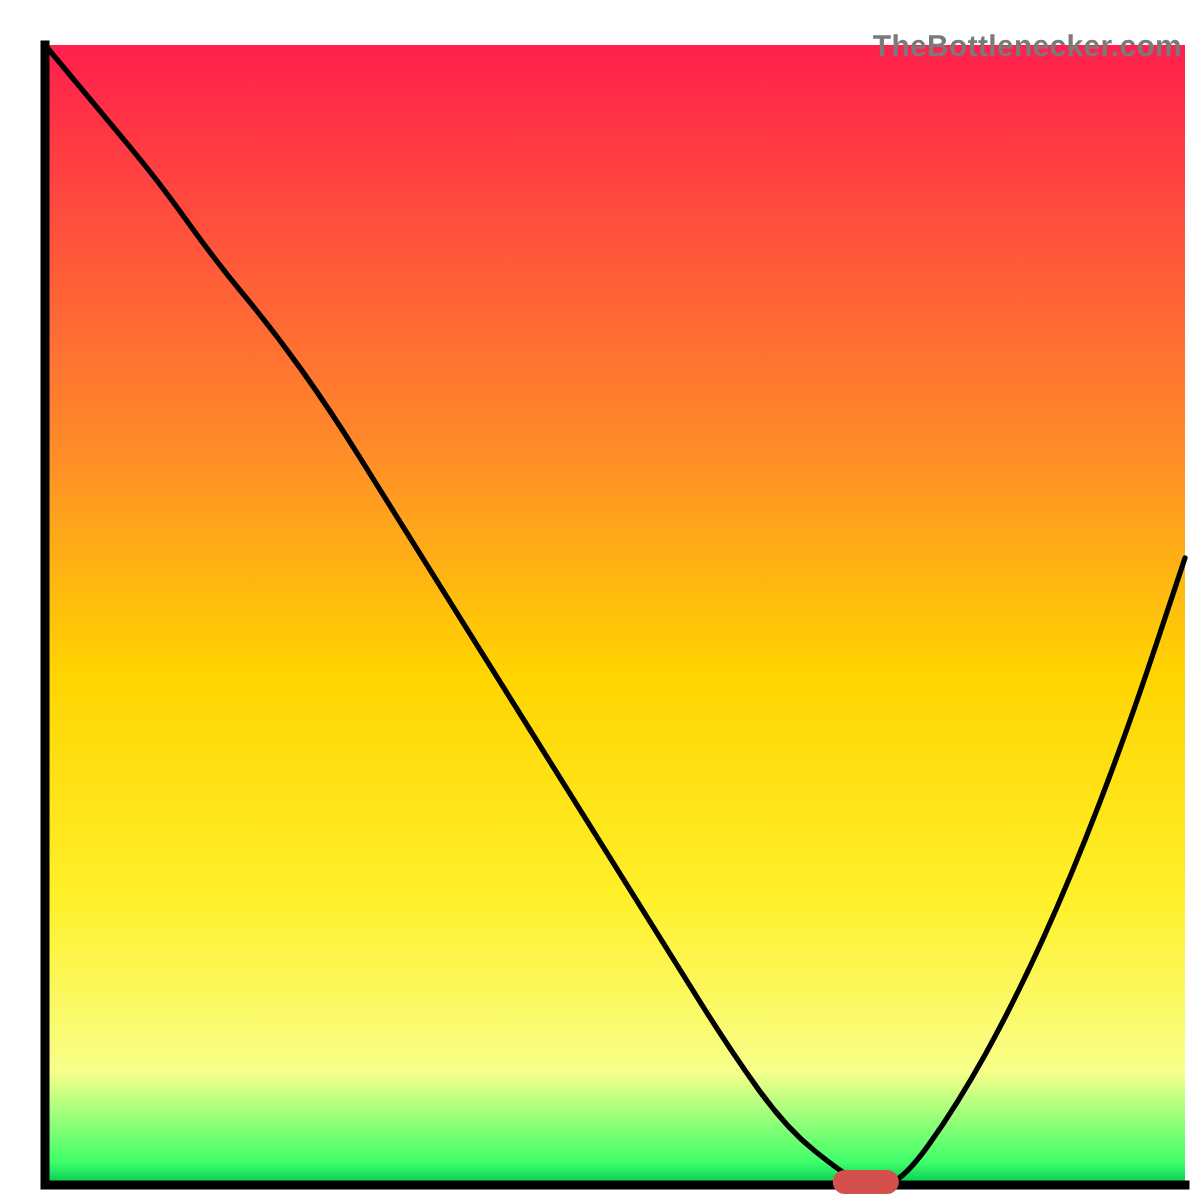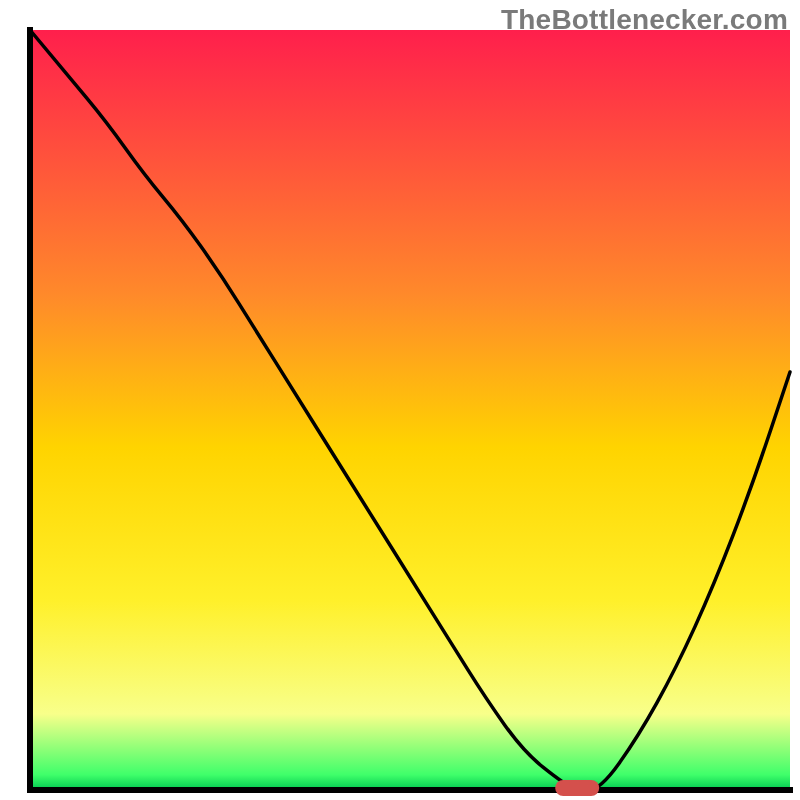--- a/index.html
+++ b/index.html
@@ -10,24 +10,24 @@
     background: #ffffff;
     overflow: hidden;
   }
   .container {
     position: relative;
     width: 800px;
     height: 800px;
   }
   .watermark {
     position: absolute;
-    top: 4px;
+    top: 20px;
     right: 12px;
     font-family: Arial, Helvetica, sans-serif;
-    font-size: 28px;
+    font-size: 20px;
     font-weight: bold;
     color: #7a7a7a;
     letter-spacing: 0.2px;
     z-index: 10;
   }
   svg.chart {
     position: absolute;
     top: 0;
     left: 0;
     width: 800px;

